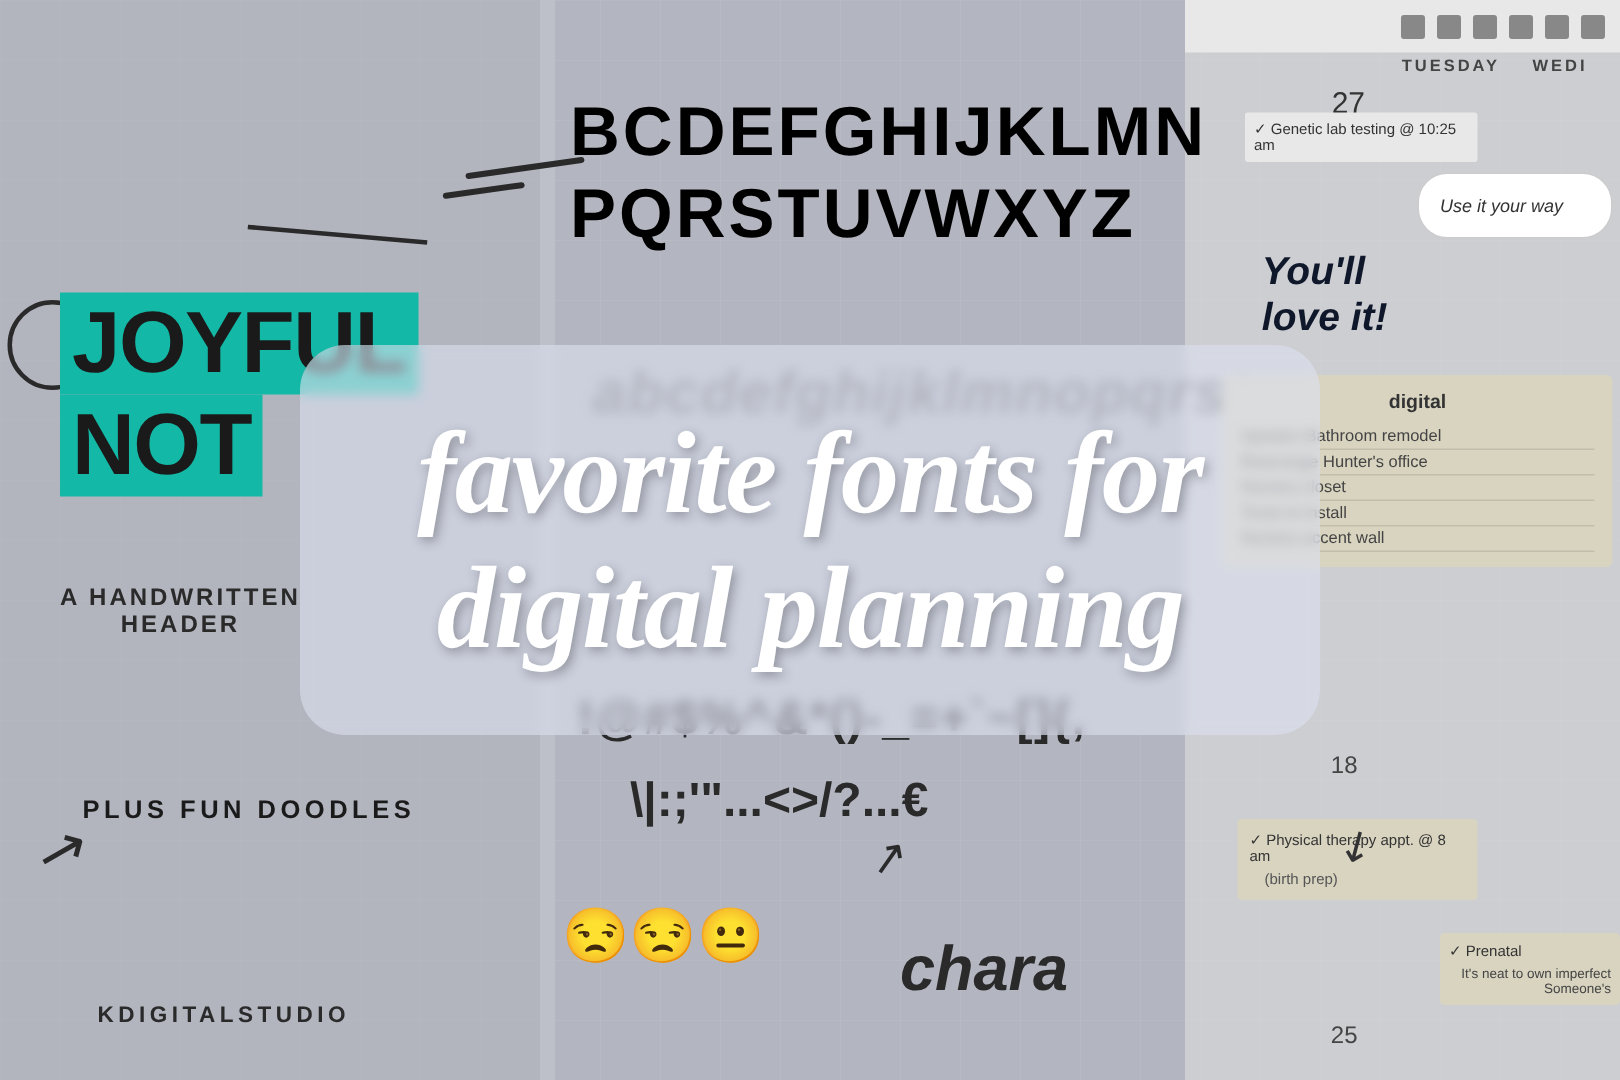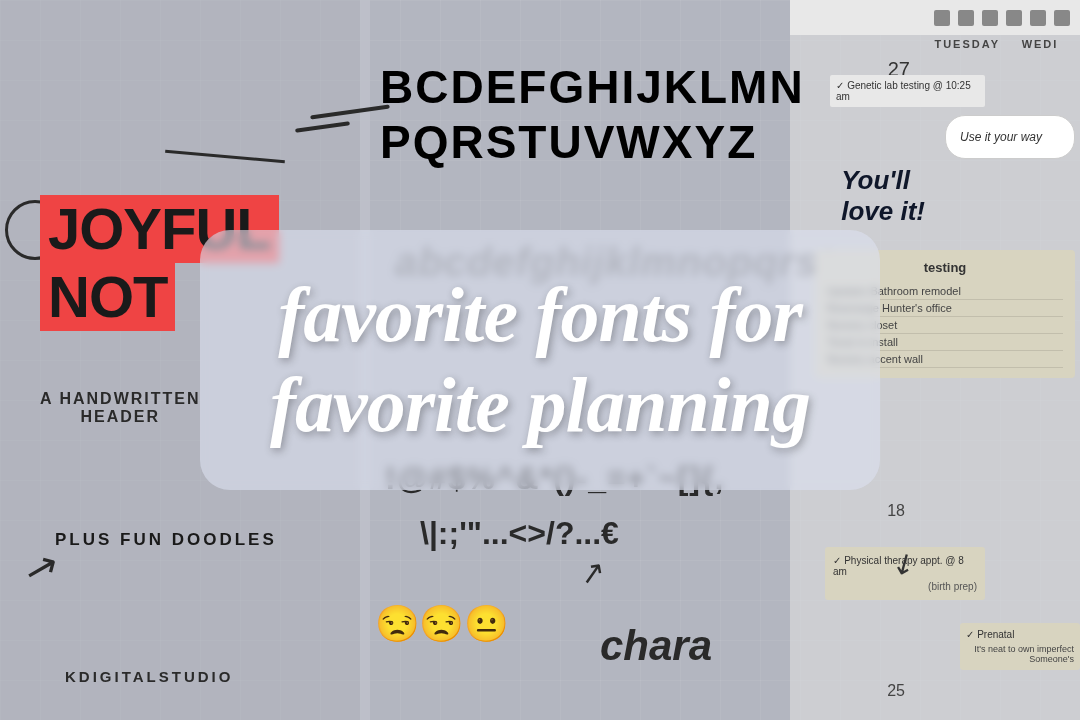--- a/index.html
+++ b/index.html
@@ -70,21 +70,21 @@
       font-size: 58px;
       font-weight: 900;
       color: #1a1a1a;
       line-height: 1.1;
       font-family: 'Arial Black', sans-serif;
       text-transform: uppercase;
       letter-spacing: -1px;
     }
 
     .joyful-highlight {
-      background: #ef4444;
+      background: #14b8a6;
       padding: 2px 8px;
       display: inline-block;
     }
 
     
     .handwritten-label {
       position: absolute;
       left: 40px;
       top: 390px;
       font-size: 16px;
@@ -517,42 +517,42 @@
 <div class="speech-bubble">
   <span>Use it your way</span>
 </div>
 
 <div class="love-text">
   <div>You'll</div>
   <div>love it!</div>
 </div>
 
 <div class="projects-section">
-  <div class="projects-title">testing</div>
+  <div class="projects-title">digital</div>
   <div class="project-item">Upstairs Bathroom remodel</div>
   <div class="project-item">Rearrange Hunter's office</div>
   <div class="project-item">Nursery closet</div>
   <div class="project-item">Tonal re-install</div>
   <div class="project-item">Nursery accent wall</div>
 </div>
 
 <div class="planner-row-num">18</div>
 
 <div class="physical-note">
   <div class="planner-check">✓ Physical therapy appt. @ 8 am</div>
-  <div style="font-size:10px; color:#555; padding-left:10px;text-align:right;">(birth prep)</div>
+  <div style="font-size:10px; color:#555; padding-left:10px;">(birth prep)</div>
 </div>
 
 <div class="prenatal-note">
   <div class="planner-check">✓ Prenatal</div>
   <div style="font-size:9px; color:#444; margin-top:4px;">It's neat to own imperfect Someone's</div>
 </div>
 
 <div class="scroll-arrow">↙</div>
 
 <div style="position:absolute; right:175px; bottom:20px; font-size:16px; color:#444;">25</div>
 
 <div class="main-overlay">
   <div class="main-title">
     <div>favorite fonts for</div>
-    <div>favorite planning</div>
+    <div>digital planning</div>
   </div>
 </div>
 
 </body></html>

